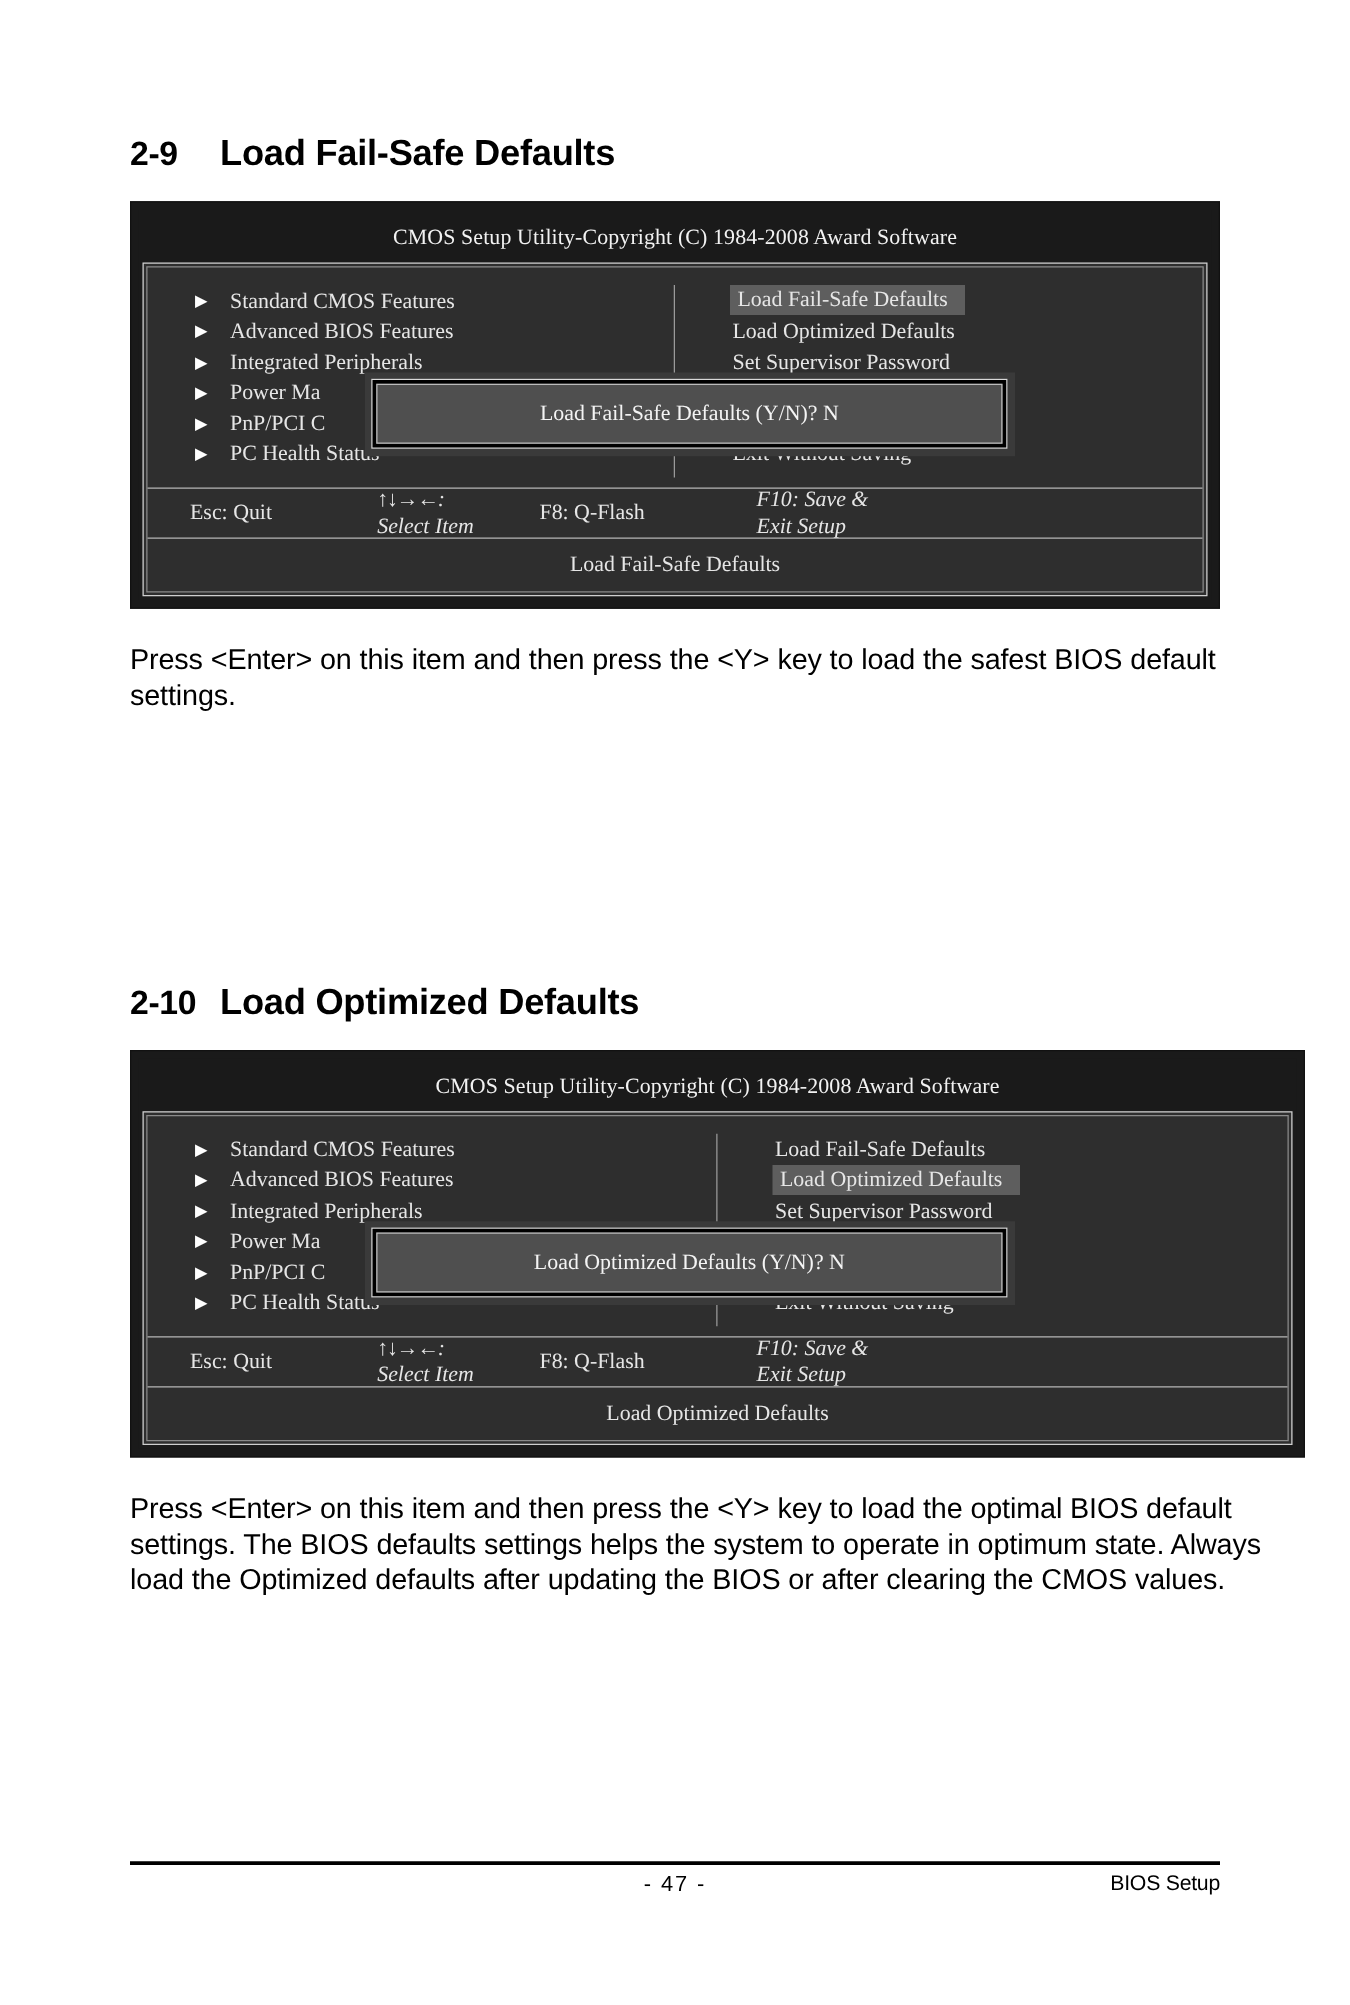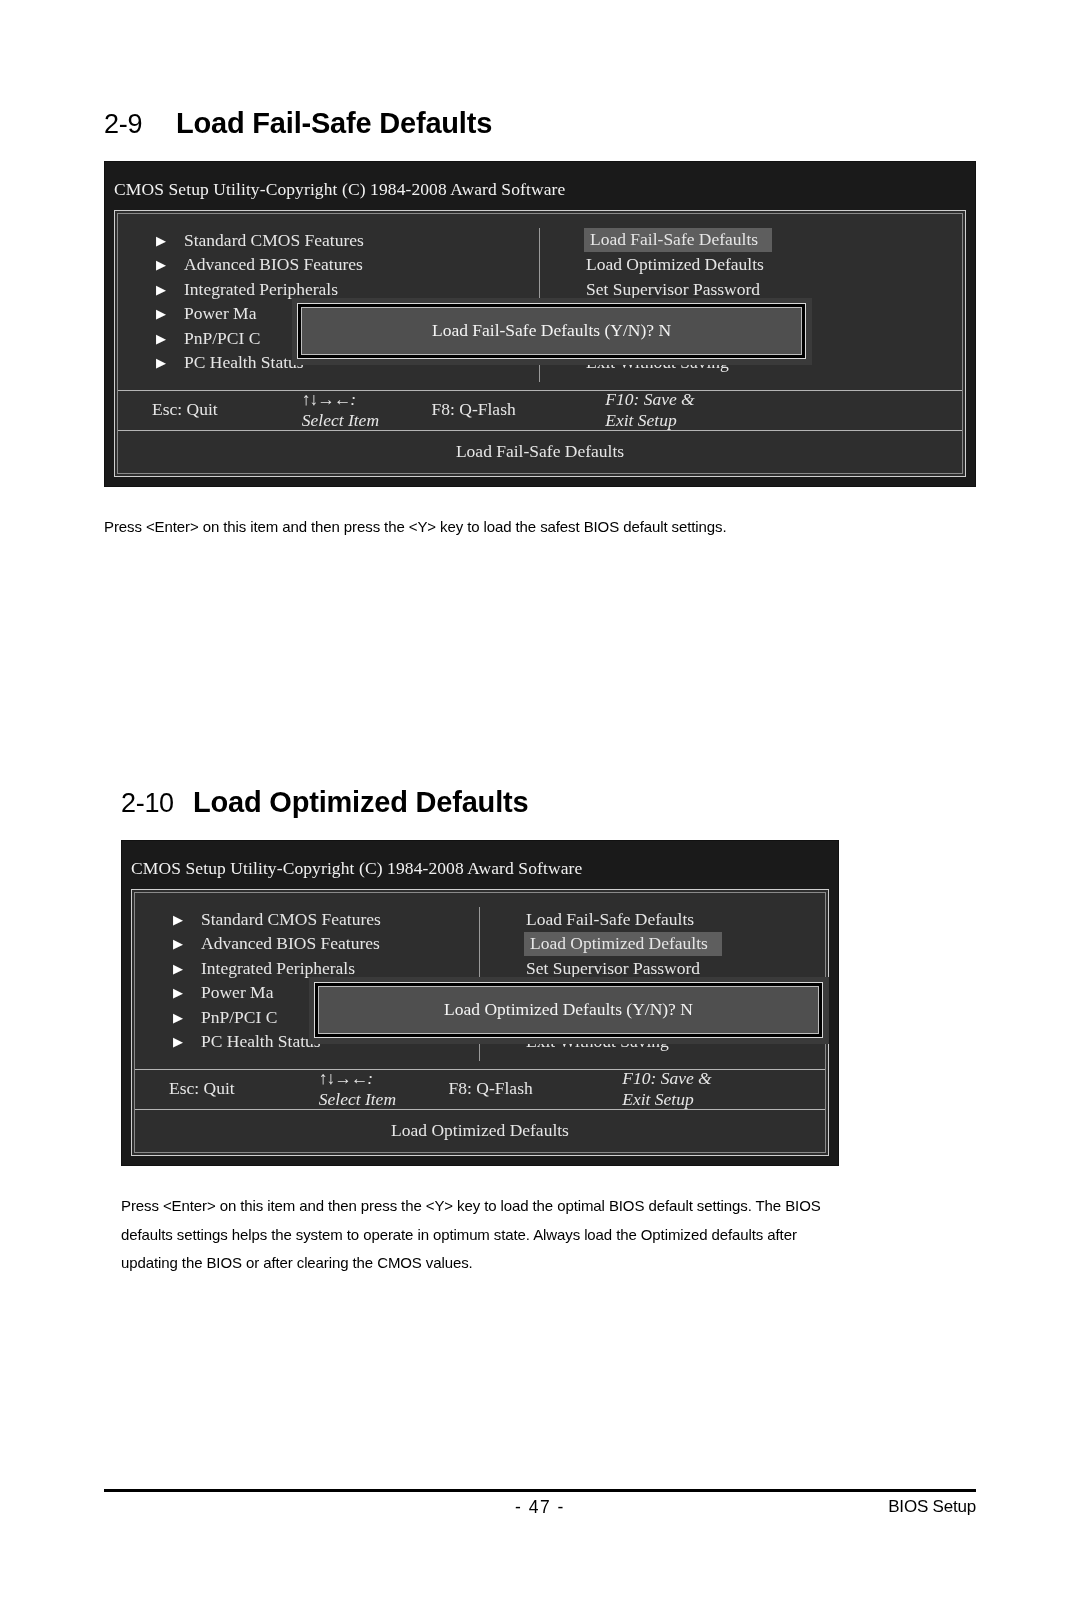--- a/index.html
+++ b/index.html
@@ -24,21 +24,21 @@
   
   .section-heading {
     display: flex;
     align-items: baseline;
     margin: 0;
     padding: 0;
   }
   .sec-num {
     font-family: "Liberation Sans", sans-serif;
     font-size: 27px;
-    font-weight: normal;
+    font-weight: bold;
     letter-spacing: -0.3px;
     width: 72px;
     flex: 0 0 72px;
   }
   .sec-title {
     font-family: "Liberation Sans", sans-serif;
     font-size: 29px;
     font-weight: bold;
     letter-spacing: -0.2px;
   }
@@ -48,21 +48,21 @@
     position: relative;
     background: #1a1a1a;
     border: 1px solid #111;
     padding: 6px;
     font-family: "Liberation Serif", serif;
     color: #e8e8e8;
   }
   .bios-inner-pad { padding: 3px; background: #1a1a1a; }
 
   .bios-title {
-    text-align: left;
+    text-align: center;
     font-size: 17.5px;
     color: #f2f2f2;
     padding: 8px 0 10px 0;
     letter-spacing: 0.1px;
   }
 
   .bios-frame {
     border: 1px solid #cfcfcf;
     background: #2e2e2e;
     padding: 2px;
@@ -170,21 +170,21 @@
     border-top: 1px solid #b5b5b5;
     text-align: center;
     font-size: 17.5px;
     color: #e6e6e6;
     padding: 10px 0 11px 0;
   }
 
   
   .para {
     font-family: "Liberation Sans", sans-serif;
-    font-size: 15px;
+    font-size: 23px;
     line-height: 28.5px;
     color: #000;
     letter-spacing: -0.1px;
   }
 
   
   .footer-rule {
     position: absolute;
     left: 104px;
     right: 104px;
@@ -304,21 +304,21 @@
             <div class="statusbar">Load Fail-Safe Defaults</div>
 
           </div>
         </div>
       </div>
     </div>
 
     <div class="para" style="margin-top:26px;">Press &lt;Enter&gt; on this item and then press the &lt;Y&gt; key to load the safest BIOS default settings.</div>
   </div>
 
-  <div style="position:absolute; left:121px; top:786px; width:718px;">
+  <div style="position:absolute; left:104px; top:786px; width:940px;">
 
     <div class="section-heading">
       <span class="sec-num">2-10</span>
       <span class="sec-title">Load Optimized Defaults</span>
     </div>
 
     <div class="bios" style="margin-top:21px;">
       <div class="bios-inner-pad">
 
         <div class="bios-title">CMOS Setup Utility-Copyright (C) 1984-2008 Award Software</div>

